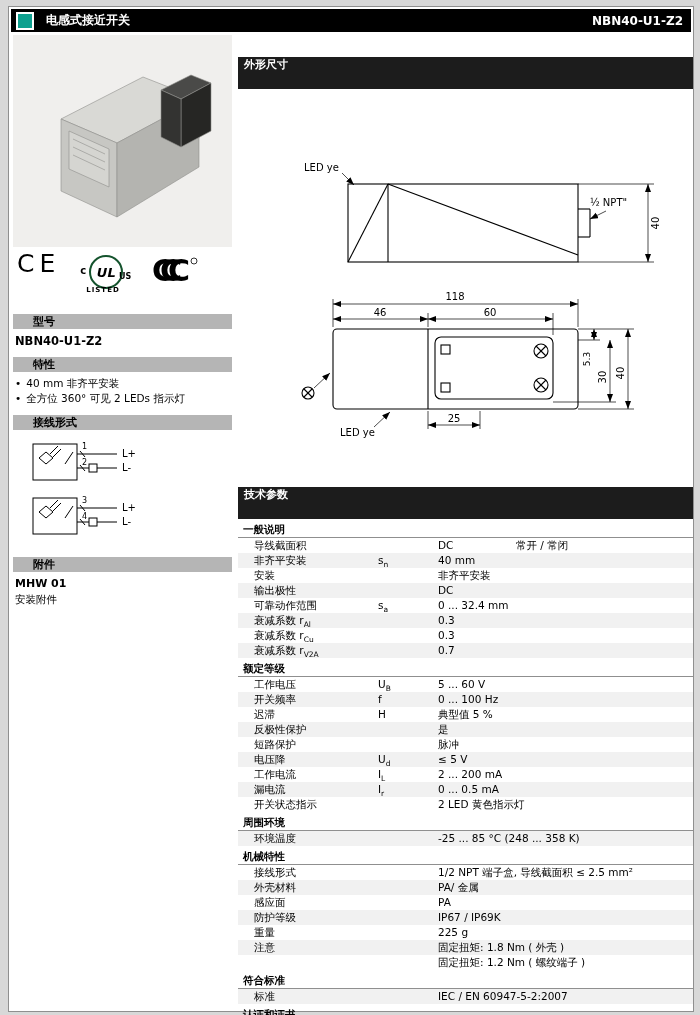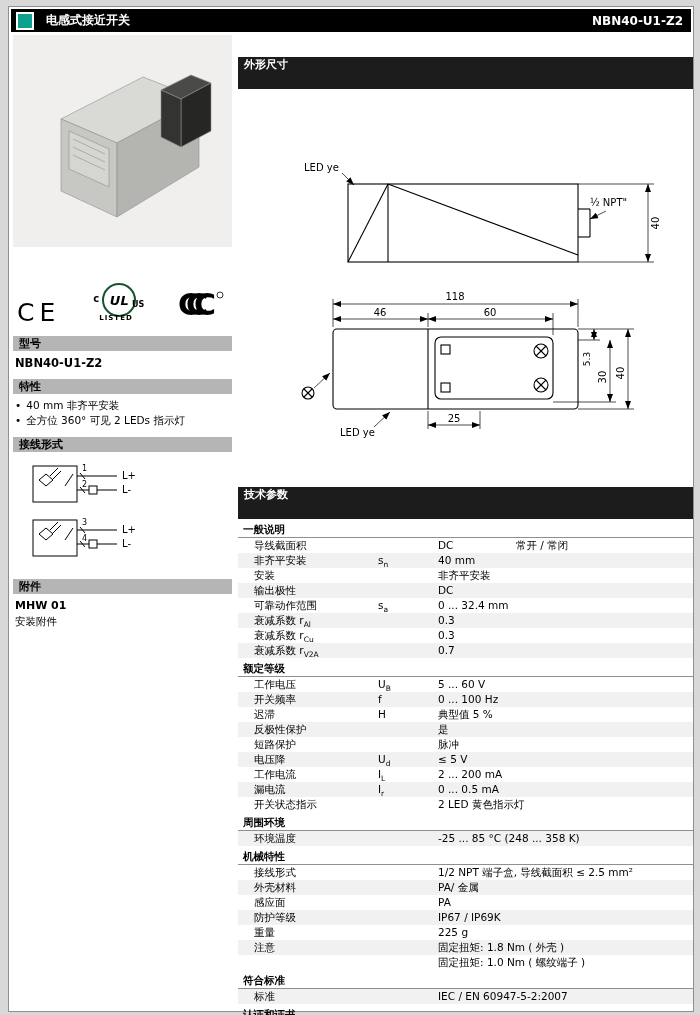--- a/index.html
+++ b/index.html
@@ -5,29 +5,29 @@
   html,body{margin:0;padding:0;width:700px;height:1015px;background:#d8d8d8;
     font-family:"DejaVu Sans","Liberation Sans",sans-serif;overflow:hidden}
   .page{position:absolute;top:6px;left:8px;width:684px;height:1004px;background:#fff;border:1px solid #8f8f8f}
   .hdr{position:absolute;top:2px;left:2px;right:2px;height:23px;background:#000;color:#fff;display:flex;align-items:center}
   .hdr-icon{width:14px;height:14px;background:#0ea08f;border:2px solid #fff;margin-left:5px;flex:none}
   .hdr-title{font-size:12px;font-weight:bold;margin-left:12px}
   .hdr-model{margin-left:auto;margin-right:8px;font-size:12px;font-weight:bold}
   .left{position:absolute;left:4px;top:28px;width:219px}
   .right{position:absolute;left:229px;top:50px;width:455px}
   .photo{width:219px;height:212px;background:#f0efed}
-  .certs{height:56px;display:flex;align-items:flex-end;gap:31px;padding:24px 2px 0 4px}
+  .certs{height:56px;display:flex;align-items:flex-start;gap:18px;padding:2px 2px 0 4px}
   .ce{font-size:25px;letter-spacing:5px;font-weight:400}
   .ulwrap{position:relative;width:54px;height:50px}
   .ulcirc{position:absolute;left:11px;top:6px;width:30px;height:30px;border:2px solid #14532d;border-radius:50%;
     display:flex;align-items:center;justify-content:center;font-weight:bold;font-size:13px;font-style:italic}
   .ulc{position:absolute;left:2px;top:16px;font-size:10px;font-weight:bold}
   .ulus{position:absolute;right:1px;top:23px;font-size:8px;font-weight:bold}
   .ullisted{position:absolute;left:8px;top:37px;font-size:7px;letter-spacing:1px;font-weight:bold}
-  .sbar{height:15px;background:#b5b5b5;font-size:11px;font-weight:bold;line-height:15px;padding-left:6px;margin-top:9px}
+  .sbar{height:15px;background:#b5b5b5;font-size:11px;font-weight:bold;line-height:15px;padding-left:20px;margin-top:9px}
   .modelval{font-size:11.5px;font-weight:bold;padding:5px 2px 0 2px}
   .feat{font-size:10.5px;padding:4px 0 0 2px}
   .feat .fi{display:flex;gap:5px;line-height:15px}
   .feat .fi::before{content:"•";flex:none}
   .acc-name{font-size:11px;font-weight:bold;padding:5px 0 0 2px}
   .acc-desc{font-size:10.5px;padding:3px 0 0 2px}
   .dbar{height:32px;background:#1c1c1c;color:#fff;font-size:11px;font-weight:bold;line-height:16px;padding-left:6px}
   .draw{width:455px;height:398px;display:block}
   .tech-table{margin-top:1px}
   .tsec{font-size:10.5px;font-weight:bold;line-height:15px;height:15px;padding-left:5px;border-bottom:1px solid #8f8f8f;margin-top:3px}
@@ -346,21 +346,21 @@
           <span class="tv"><span class="v1">225 g</span></span>
         </div>
         <div class="trow alt">
           <span class="tl">注意</span>
           <span class="ts"></span>
           <span class="tv"><span class="v1">固定扭矩: 1.8 Nm ( 外壳 )</span></span>
         </div>
         <div class="trow">
           <span class="tl"></span>
           <span class="ts"></span>
-          <span class="tv"><span class="v1">固定扭矩: 1.0 Nm ( 螺纹端子 )</span></span>
+          <span class="tv"><span class="v1">固定扭矩: 1.2 Nm ( 螺纹端子 )</span></span>
         </div>
         <div class="tsec">符合标准</div>
         <div class="trow alt">
           <span class="tl">标准</span>
           <span class="ts"></span>
           <span class="tv"><span class="v1">IEC / EN 60947-5-2:2007</span></span>
         </div>
         <div class="tsec">认证和证书</div>
         <div class="trow">
           <span class="tl">UL 认证</span>

